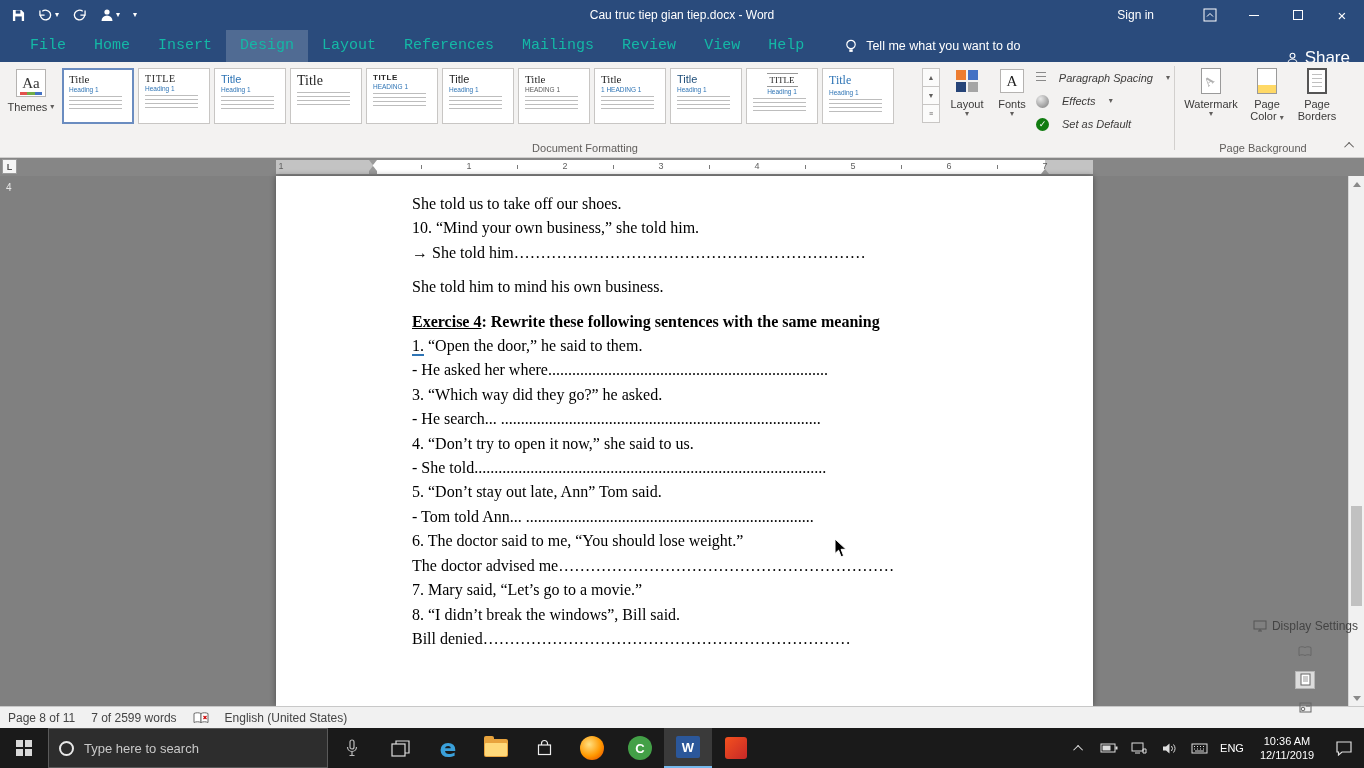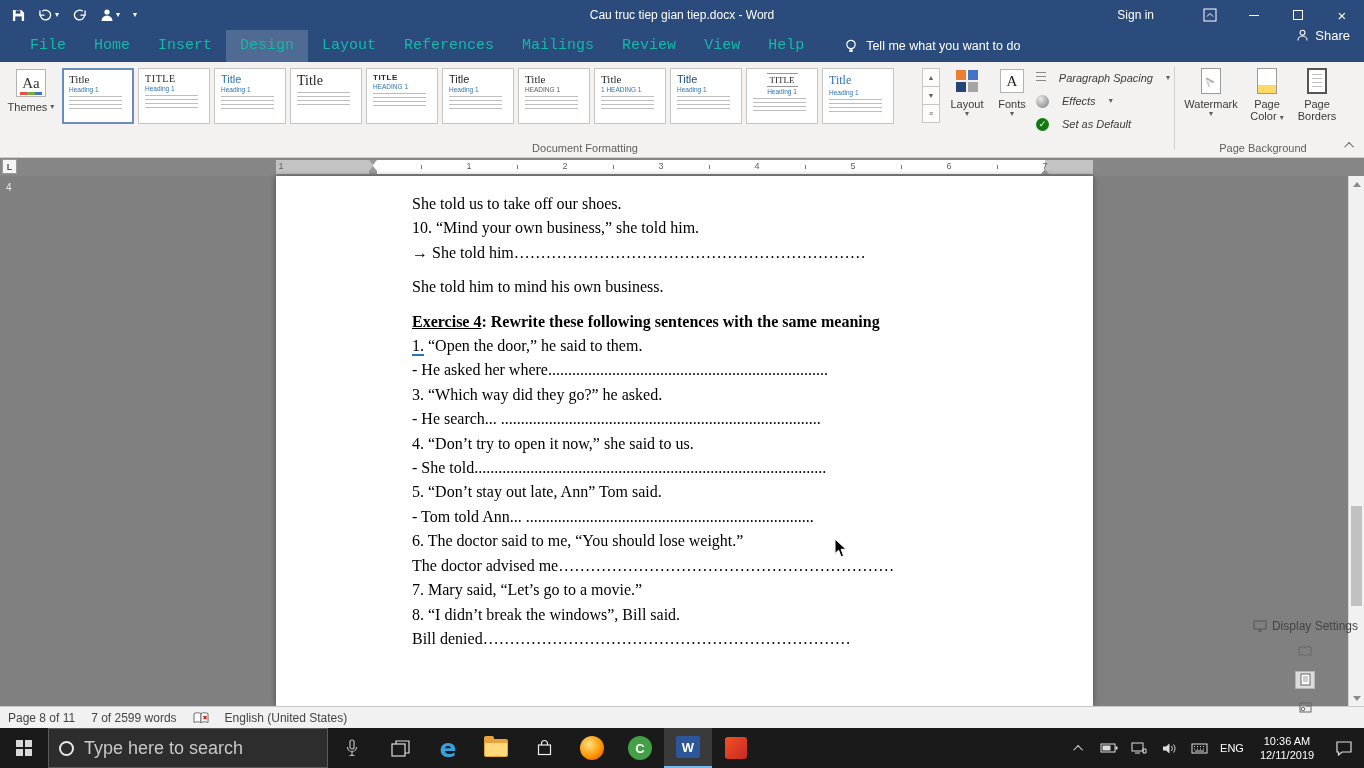--- a/index.html
+++ b/index.html
@@ -20,21 +20,21 @@
   .winbtn { width:44px; height:30px; display:flex; align-items:center; justify-content:center; }
   .glyph-min { width:10px; height:1px; background:#fff; }
   .glyph-max { width:10px; height:10px; border:1px solid #fff; }
   .glyph-close { font-size:15px; line-height:1; }
   
   .menubar { position:absolute; left:0; top:30px; width:1364px; height:32px; background:#2a4b7c; display:flex; align-items:stretch; padding-left:16px; }
   .tabs { display:flex; }
   .tab { padding:0 14px; line-height:32px; font-size:15px; color:#14b8a6; white-space:nowrap;font-family:Liberation Mono, monospace; }
   .tab.active { background:rgba(255,255,255,.18); }
   .tellme { margin-left:26px; display:flex; align-items:center; gap:8px; color:#fff; font-size:12.5px; }
-  .share { position:absolute; right:14px; top:19px; height:32px; display:flex; align-items:center; gap:6px; color:#fff; font-size:13px; }
+  .share { position:absolute; right:14px; top:42px; height:32px; display:flex; align-items:center; gap:6px; color:#fff; font-size:17px; }
   
   .ribbon { position:absolute; left:0; top:62px; width:1364px; height:96px; background:#f3f2f1; border-bottom:1px solid #cfcecd; font-size:11px; color:#3b3a39; }
   .rbtn-label { display:flex; align-items:center; justify-content:center; gap:3px; margin-top:2px; }
   .themes { position:absolute; left:4px; top:4px; width:54px; height:84px; text-align:center; }
   .aa-box { margin:3px auto 3px; width:30px; height:28px; border:1px solid #b5b3b1; background:#fff; font:15px "Liberation Serif",serif; color:#333; line-height:26px; }
   .aa-strip { width:22px; height:3px; margin:-6px auto 4px; background:linear-gradient(90deg,#e2534d 0 33%,#70ad47 33% 66%,#4472c4 66%); position:relative; top:-2px; }
   .gallery { position:absolute; left:62px; top:6px; height:60px; display:flex; gap:4px; }
   .gcard { width:72px; height:56px; background:#fff; border:1px solid #c8c6c4; padding:4px 6px; overflow:hidden; }
   .gcard.sel { border:2px solid #6a8cc0; padding:3px 5px; }
   .gt { line-height:1.1; color:#262626; white-space:nowrap; }
@@ -119,21 +119,21 @@
   .zoom-line { position:absolute; left:0; right:0; top:6px; height:2px; background:#a0a0a0; }
   .zoom-notch { position:absolute; left:50%; top:3px; width:1px; height:8px; background:#8a8a8a; }
   .zoom-thumb { position:absolute; left:50%; top:1px; width:8px; height:12px; background:#9a9a9a; border:1px solid #6e6e6e; transform:translateX(-50%); }
   .zoomsign { font-size:14px; color:#555; }
   
   .taskbar { position:absolute; left:0; top:728px; width:1364px; height:40px; background:#1a1a1a; display:flex; align-items:stretch; color:#fff; }
   .tk-btn { width:48px; display:flex; align-items:center; justify-content:center; }
   .tk-btn.start { width:48px; }
   .winlogo { display:grid; grid-template-columns:7px 7px; grid-template-rows:7px 7px; gap:2px; }
   .winlogo div { background:#d9d9d9; }
-  .searchbox { width:280px; background:#2d2d2d; border:1px solid #5a5a5a; display:flex; align-items:center; gap:10px; padding-left:10px; color:#c8c8c8; font-size:18px; }
+  .searchbox { width:280px; background:#2d2d2d; border:1px solid #5a5a5a; display:flex; align-items:center; gap:10px; padding-left:10px; color:#c8c8c8; font-size:13px; }
   .cortana-ring { width:15px; height:15px; border:2px solid #e8e8e8; border-radius:50%; }
   .tk-btn.word-active { background:rgba(255,255,255,.14); border-bottom:2px solid #76b9ed; }
   .edge-e { font:bold 25px "DejaVu Sans",sans-serif; color:#3aa0da; }
   .folder { position:relative; width:24px; height:18px; }
   .folder .back { position:absolute; left:0; top:0; width:24px; height:18px; background:#e8a33d; border-radius:2px; }
   .folder .tabp { position:absolute; left:0; top:-3px; width:10px; height:5px; background:#e8a33d; border-radius:2px 2px 0 0; }
   .folder .front { position:absolute; left:1px; top:4px; width:22px; height:13px; background:#ffd97a; border-radius:1px; }
   .ffx { width:24px; height:24px; border-radius:50%; background:radial-gradient(circle at 38% 35%,#ffe082,#ff9800 55%,#e65100 90%); }
   .coccoc { width:24px; height:24px; border-radius:50%; background:#43a047; color:#fff; font:bold 13px "Liberation Sans",sans-serif; display:flex; align-items:center; justify-content:center; }
   .wordsq { width:24px; height:22px; border-radius:2px; background:#2b579a; color:#fff; font:bold 13px "Liberation Sans",sans-serif; display:flex; align-items:center; justify-content:center; }

